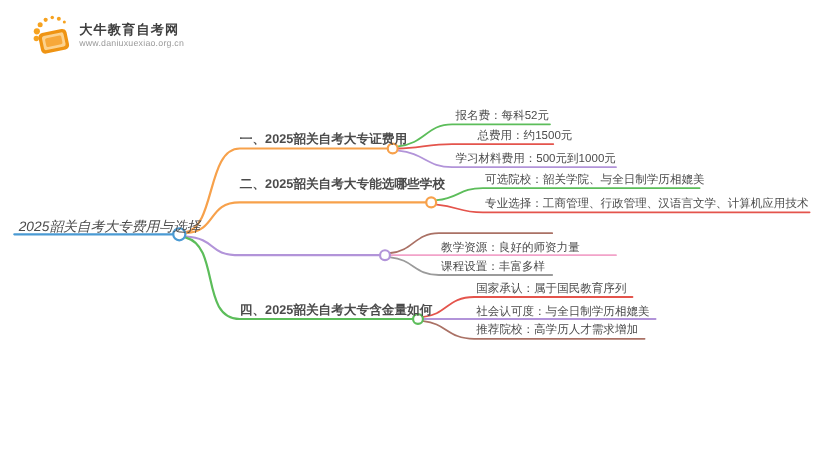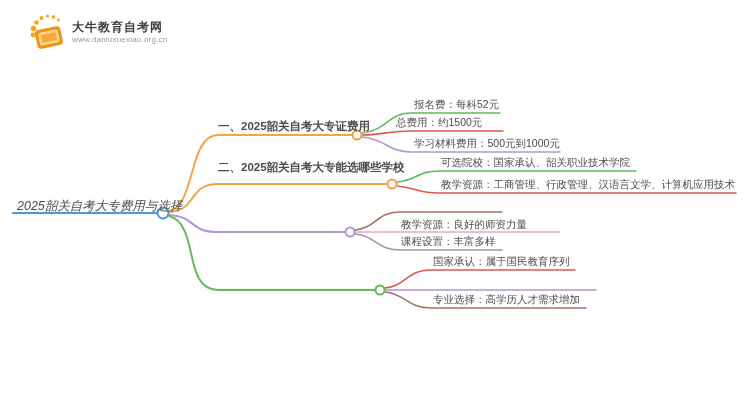--- a/index.html
+++ b/index.html
@@ -77,27 +77,29 @@
       <circle cx="392" cy="184" r="4.5" fill="#fff" stroke-width="2" stroke="#f7a14b"></circle>
       <circle cx="350" cy="232" r="4.5" fill="#fff" stroke-width="2" stroke="#b294d9"></circle>
       <circle cx="380" cy="290" r="4.5" fill="#fff" stroke-width="2" stroke="#5cbd5a"></circle>
     </g>
   </svg>
 
   <div class="node-label root-label" style="left:17px;top:198px">2025韶关自考大专费用与选择</div>
 
   <div class="node-label branch-label" style="left:218px;top:119px">一、2025韶关自考大专证费用</div>
   <div class="node-label branch-label" style="left:218px;top:160px">二、2025韶关自考大专能选哪些学校</div>
+  <div class="node-label branch-label" style="left:218px;top:274px">四、2025韶关自考大专含金量如何</div>
 
   <div class="node-label sub-label" style="left:414px;top:98px">报名费：每科52元</div>
-  <div class="node-label sub-label" style="left:396px;top:116px">总费用：约1500元</div>
+  <div class="node-label sub-label" style="left:434px;top:116px">总费用：约1500元</div>
   <div class="node-label sub-label" style="left:414px;top:137px">学习材料费用：500元到1000元</div>
 
-  <div class="node-label sub-label" style="left:441px;top:156px">可选院校：国家承认、韶关职业技术学院</div>
-  <div class="node-label sub-label" style="left:441px;top:178px">教学资源：工商管理、行政管理、汉语言文学、计算机应用技术</div>
+  <div class="node-label sub-label" style="left:441px;top:156px">可选院校：韶关学院、与全日制学历相媲美</div>
+  <div class="node-label sub-label" style="left:441px;top:178px">专业选择：工商管理、行政管理、汉语言文学、计算机应用技术</div>
 
   <div class="node-label sub-label" style="left:401px;top:218px">教学资源：良好的师资力量</div>
   <div class="node-label sub-label" style="left:401px;top:235px">课程设置：丰富多样</div>
 
   <div class="node-label sub-label" style="left:433px;top:255px">国家承认：属于国民教育序列</div>
-  <div class="node-label sub-label" style="left:433px;top:293px">专业选择：高学历人才需求增加</div>
+  <div class="node-label sub-label" style="left:433px;top:276px">社会认可度：与全日制学历相媲美</div>
+  <div class="node-label sub-label" style="left:433px;top:293px">推荐院校：高学历人才需求增加</div>
 
 </div>
 
 </body></html>

